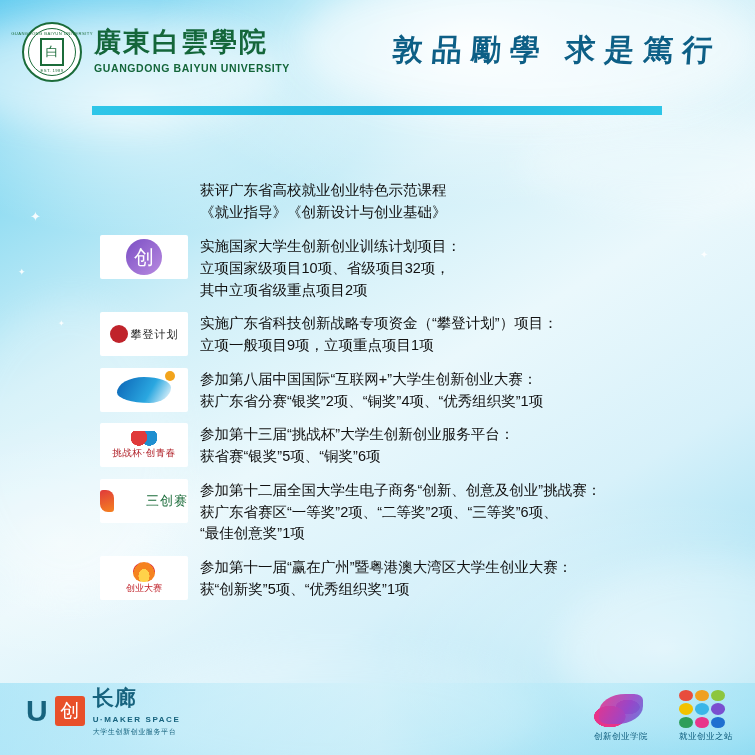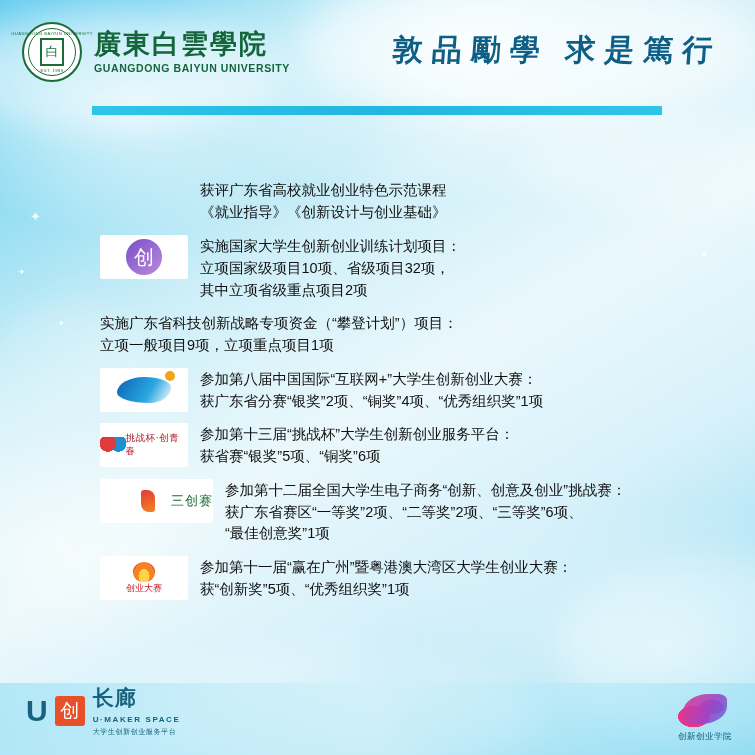--- a/index.html
+++ b/index.html
@@ -90,21 +90,21 @@
     position: absolute;
     font-size: 4.2px;
     color: #1b6c3a;
     letter-spacing: .4px;
     white-space: nowrap;
   }
   .seal-arc-top { top: 7px; }
   .seal-arc-bottom { bottom: 7px; }
   .uni-names { display: flex; flex-direction: column; gap: 2px; }
   .uni-cn {
-    font-family: Liberation Serif, serif;
+    font-family: Liberation Mono, monospace;
     font-weight: bold;
     font-size: 27px;
     color: #14663a;
     letter-spacing: 2px;
     line-height: 1.1;
   }
   .uni-en {
     font-family: "Liberation Sans", sans-serif;
     font-weight: bold;
     font-size: 10.5px;
@@ -217,34 +217,34 @@
     border-radius: 50% 50% 40% 60% / 60% 40% 60% 40%;
     position: relative;
   }
   .logo-internet .dot {
     position: absolute; right: -4px; top: -6px;
     width: 10px; height: 10px; border-radius: 50%;
     background: #f2a41c;
   }
   .logo-challenge {
     background: #ffffff;
-    display: flex; flex-direction: row; align-items: center; justify-content: center;
+    display: flex; flex-direction: column; align-items: center; justify-content: center;
   }
   .logo-challenge .ring {
     width: 26px; height: 16px;
     background: radial-gradient(circle at 30% 40%, #e03a3a 0 40%, transparent 41%),
                 radial-gradient(circle at 70% 40%, #1f8fd0 0 40%, transparent 41%);
   }
   .logo-challenge .txt {
     font-family: "Liberation Serif", serif;
     font-size: 9.5px; color: #b02028; letter-spacing: .5px;
   }
   .logo-sanchuang {
     background: #ffffff;
-    display: flex; align-items: center; justify-content: flex-end; gap: 16px; padding-left: 25px;
+    display: flex; align-items: center; justify-content: space-between; gap: 16px;
   }
   .logo-sanchuang .mark {
     width: 14px; height: 22px;
     background: linear-gradient(160deg, #e03a3a, #f58220);
     border-radius: 3px 8px 3px 8px;
   }
   .logo-sanchuang .txt {
     font-family: "Liberation Serif", serif;
     font-size: 13px; color: #1b6c3a; letter-spacing: 1px;
   }
@@ -406,20 +406,24 @@
         <div class="glyph">创</div>
       </div>
       <div class="entry-text">
         <div class="line">实施国家大学生创新创业训练计划项目：</div>
         <div class="line">立项国家级项目10项、省级项目32项，</div>
         <div class="line">其中立项省级重点项目2项</div>
       </div>
     </div>
 
     <div class="entry">
+      <div class="entry-logo logo-climb">
+        <div class="mark"></div>
+        <div class="txt">攀登计划</div>
+      </div>
       <div class="entry-text">
         <div class="line">实施广东省科技创新战略专项资金（“攀登计划”）项目：</div>
         <div class="line">立项一般项目9项，立项重点项目1项</div>
       </div>
     </div>
 
     <div class="entry">
       <div class="entry-logo logo-internet">
         <div class="swoosh">
           <div class="dot"></div>
@@ -477,15 +481,29 @@
       <div class="sub-en">U·MAKER SPACE</div>
       <div class="sub-cn">大学生创新创业服务平台</div>
     </div>
   </div>
 
   <div class="footer-right">
     <div class="f-item">
       <div class="mark-wing"></div>
       <div class="caption">创新创业学院</div>
     </div>
+    <div class="f-item">
+      <div class="mark-dots">
+        <span style="background:#e84c3d"></span>
+        <span style="background:#f0a020"></span>
+        <span style="background:#8dc63f"></span>
+        <span style="background:#f2c200"></span>
+        <span style="background:#3ab6e8"></span>
+        <span style="background:#7a4fd0"></span>
+        <span style="background:#2e9e5b"></span>
+        <span style="background:#e8348a"></span>
+        <span style="background:#1f6fd0"></span>
+      </div>
+      <div class="caption">就业创业之站</div>
+    </div>
   </div>
 
 </div>
 
 </body></html>

